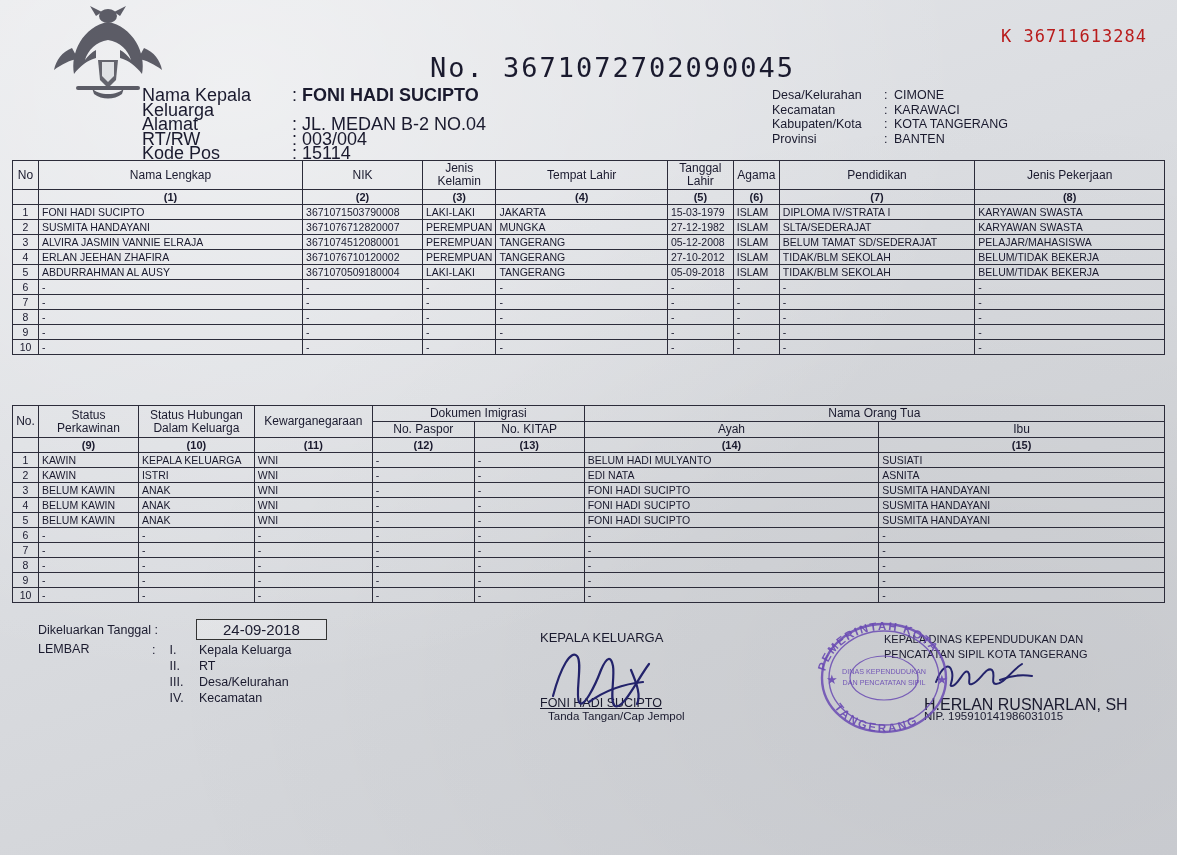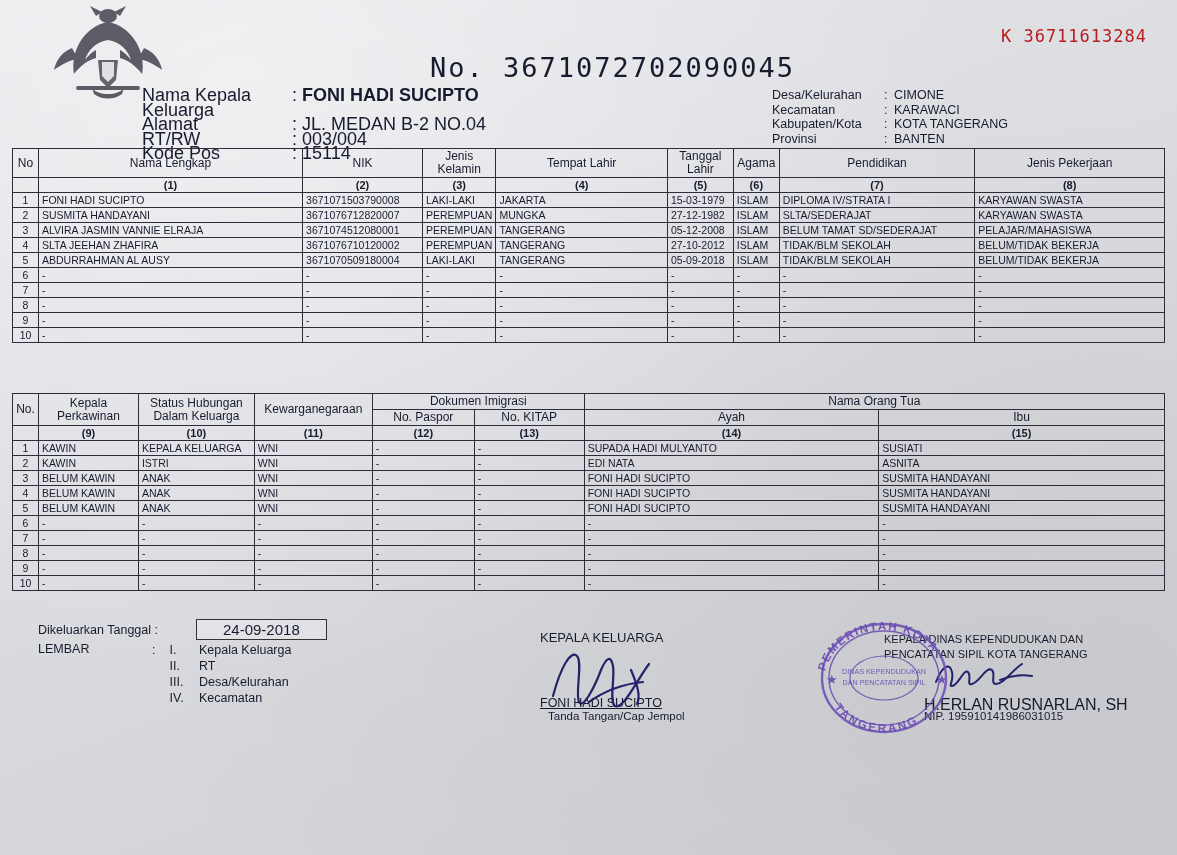--- a/index.html
+++ b/index.html
@@ -47,21 +47,21 @@
   .hdr-left { position:absolute; left:142px; top:88px; font-size:18px; line-height:14.5px; }
   .hdr-right { position:absolute; left:772px; top:88px; font-size:12.5px; line-height:14.5px; }
   .hdr-row { display:flex; }
   .hdr-lab { width:150px; }
   .hdr-sep { width:10px; }
   .hdr-val { }
   .hdr-right .hdr-lab { width:112px; }
   .bold { font-weight:bold; }
 
   
-  table { border-collapse: collapse; position:absolute; }
+  table { border-collapse: collapse; position:absolute;margin-top:12px; }
   td, th {
     border:1px solid #2c2c3a;
     font-size:11px;
     padding:1px 3px;
     vertical-align:middle;
     background: transparent;
   }
   .t1 { left:12px; top:148px; width:1153px; }
   .t2 { left:12px; top:393px; width:1153px; }
   .ctr { }
@@ -235,21 +235,21 @@
       <td>3671074512080001</td>
       <td>PEREMPUAN</td>
       <td>TANGERANG</td>
       <td class="ctr">05-12-2008</td>
       <td>ISLAM</td>
       <td>BELUM TAMAT SD/SEDERAJAT</td>
       <td>PELAJAR/MAHASISWA</td>
     </tr>
     <tr class="drow">
       <td class="num">4</td>
-      <td>SLTA JEEHAN ZHAFIRA</td>
+      <td>ERLAN JEEHAN ZHAFIRA</td>
       <td>3671076710120002</td>
       <td>PEREMPUAN</td>
       <td>TANGERANG</td>
       <td class="ctr">27-10-2012</td>
       <td>ISLAM</td>
       <td>TIDAK/BLM SEKOLAH</td>
       <td>BELUM/TIDAK BEKERJA</td>
     </tr>
     <tr class="drow">
       <td class="num">5</td>
@@ -327,21 +327,21 @@
         <col style="width:116px">
         <col style="width:118px">
       <col style="width:102px">
         <col style="width:110px">
         <col style="width:295px">
         <col style="width:286px">
     </colgroup>
     <tbody>
         <tr>
       <td class="hcell" rowspan="2">No.</td>
-      <td class="hcell" rowspan="2">Kepala Perkawinan</td>
+      <td class="hcell" rowspan="2">Status Perkawinan</td>
       <td class="hcell" rowspan="2">Status Hubungan Dalam Keluarga</td>
       <td class="hcell" rowspan="2">Kewarganegaraan</td>
       <td class="hcell" colspan="2">Dokumen Imigrasi</td>
       <td class="hcell" colspan="2">Nama Orang Tua</td>
     </tr>
     <tr>
       <td class="hcell">No. Paspor</td>
       <td class="hcell">No. KITAP</td>
       <td class="hcell">Ayah</td>
       <td class="hcell">Ibu</td>
@@ -356,21 +356,21 @@
       <td class="colnum">(14)</td>
       <td class="colnum">(15)</td>
     </tr>
     <tr class="drow">
       <td class="num">1</td>
       <td>KAWIN</td>
       <td>KEPALA KELUARGA</td>
       <td>WNI</td>
       <td>-</td>
       <td>-</td>
-      <td>SUPADA HADI MULYANTO</td>
+      <td>BELUM HADI MULYANTO</td>
       <td>SUSIATI</td>
     </tr>
     <tr class="drow">
       <td class="num">2</td>
       <td>KAWIN</td>
       <td>ISTRI</td>
       <td>WNI</td>
       <td>-</td>
       <td>-</td>
       <td>EDI NATA</td>

